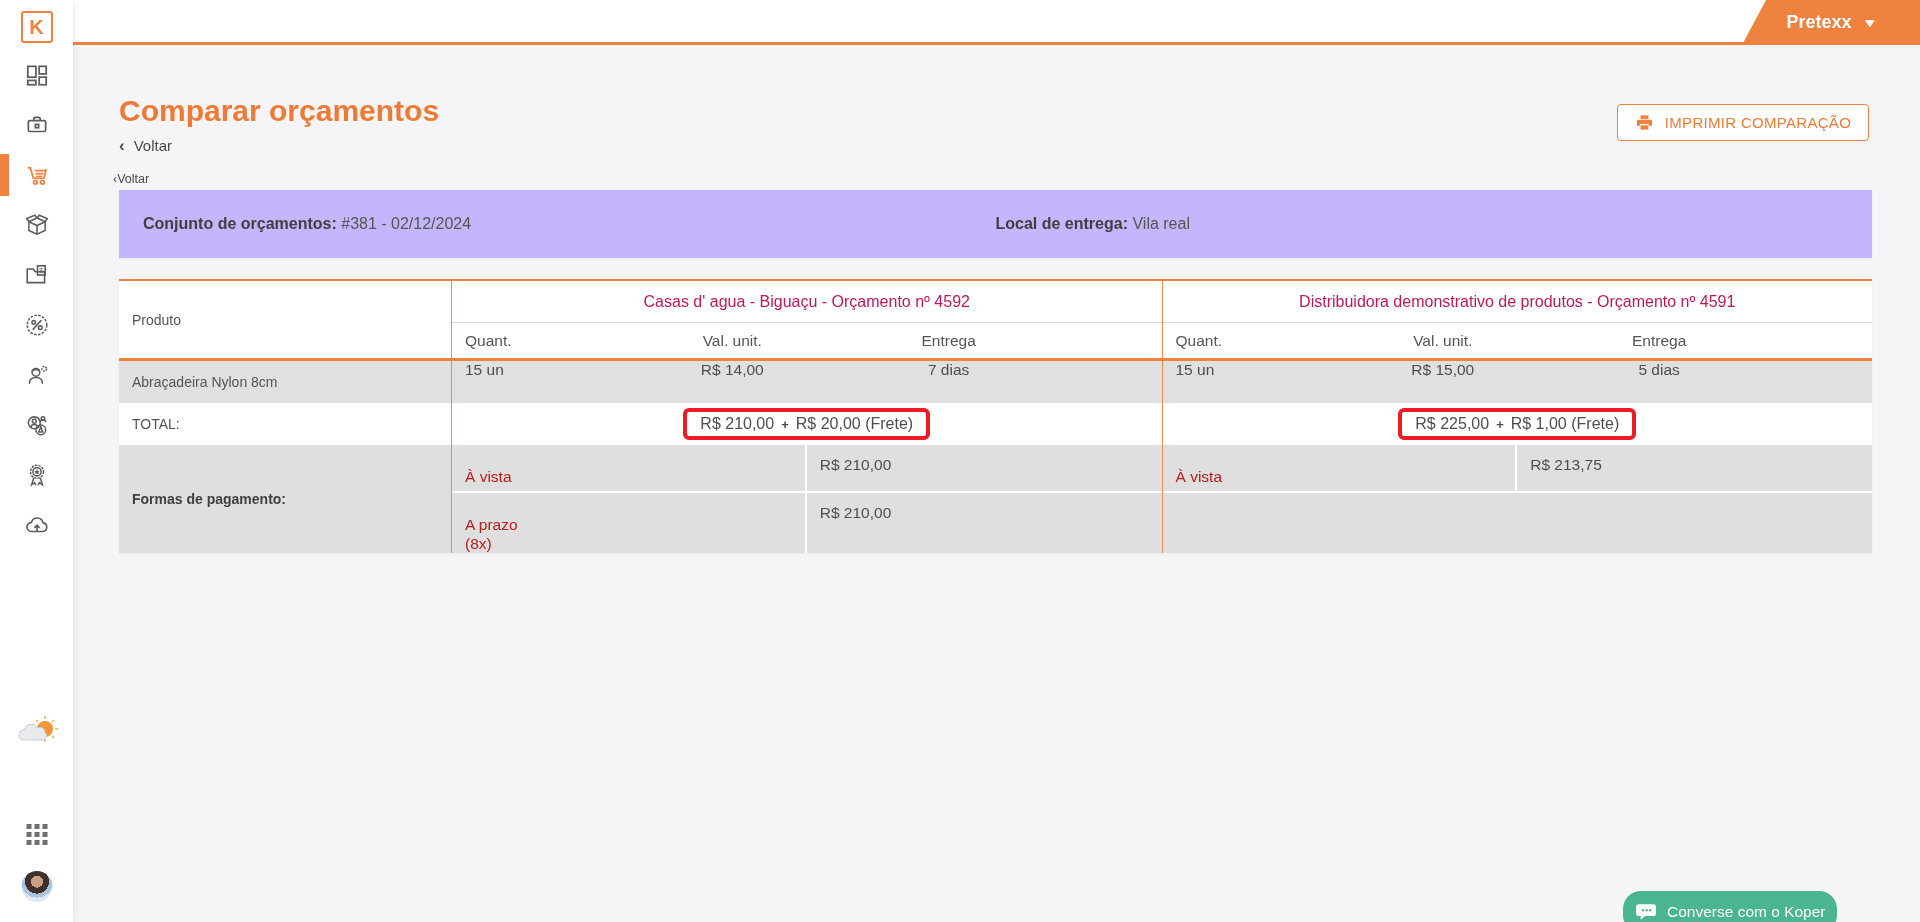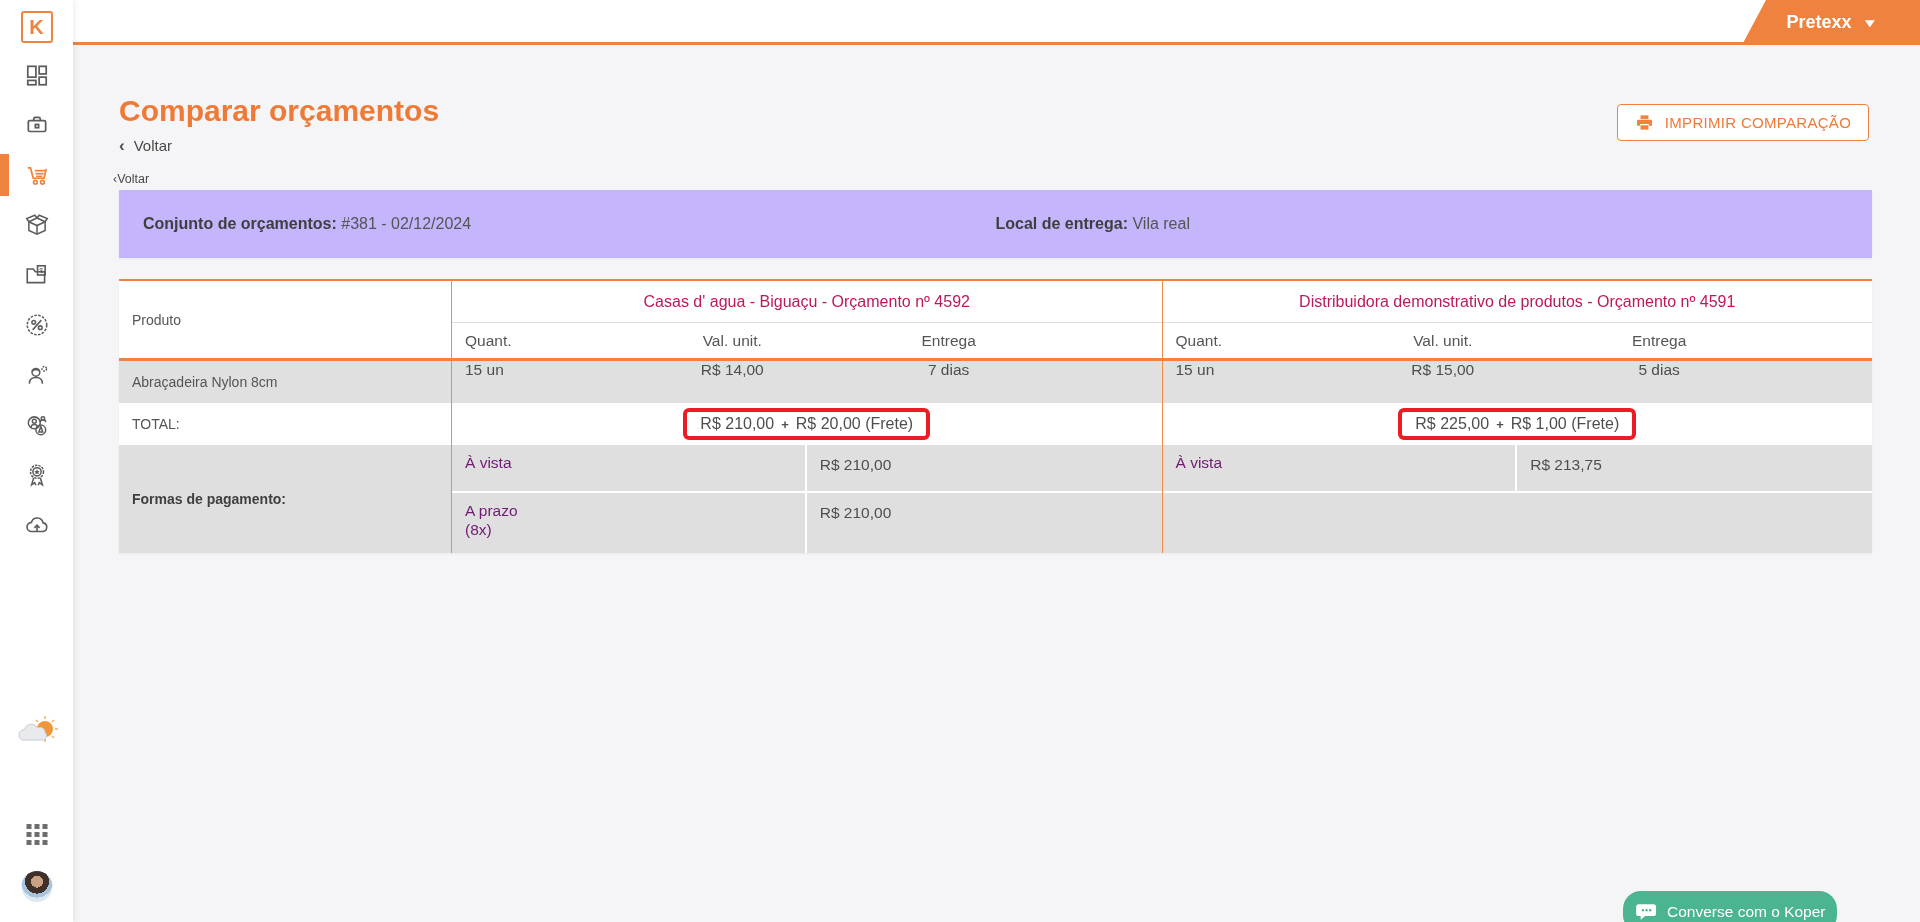--- a/index.html
+++ b/index.html
@@ -66,22 +66,22 @@
   .row-total{ display:flex; height:42px; background:#fff; font-size:16px; color:#4e4e4e; }
   .total-center{ display:flex; align-items:center; justify-content:center; height:100%; }
   .total-box{ border:4px solid #ed1c24; border-radius:6px; padding:3px 13px;
     display:flex; align-items:center; background:#fff; white-space:nowrap; }
   .plus{ font-weight:bold; font-size:13px; margin:0 7px; }
   .rows-payment{ display:flex; background:#dfdfdf; }
   .rows-payment .col-produto{ font-weight:bold; color:#3f3f3f; }
   .pay-row{ display:flex; }
   .pay-row-a{ height:46px; }
   .pay-row-b{ height:62px; border-top:2px solid #fff; }
-  .pay-label{ width:50%; padding:8px 0 0 13px; border-right:2px solid #fff;
-    font-size:15.5px; color:#701a75; white-space:pre-line; line-height:1.25; }
+  .pay-label{ width:50%; padding:22px 0 0 13px; border-right:2px solid #fff;
+    font-size:15.5px; color:#b91c1c; white-space:pre-line; line-height:1.25; }
   .pay-value{ width:50%; padding:11px 0 0 13px; font-size:15.5px; color:#4e4e4e; }
   .pay-row .no-divider{ border-right:none; }
   
   .chat-btn{ position:absolute; left:1623px; top:891px; width:214px; height:42px;
     background:#4bb491; border-radius:18px; display:flex; align-items:center;
     padding-left:13px; gap:9px; color:#fff; font-size:15.5px; cursor:pointer; z-index:6; }
 </style>
 </head>
 <body>
 

